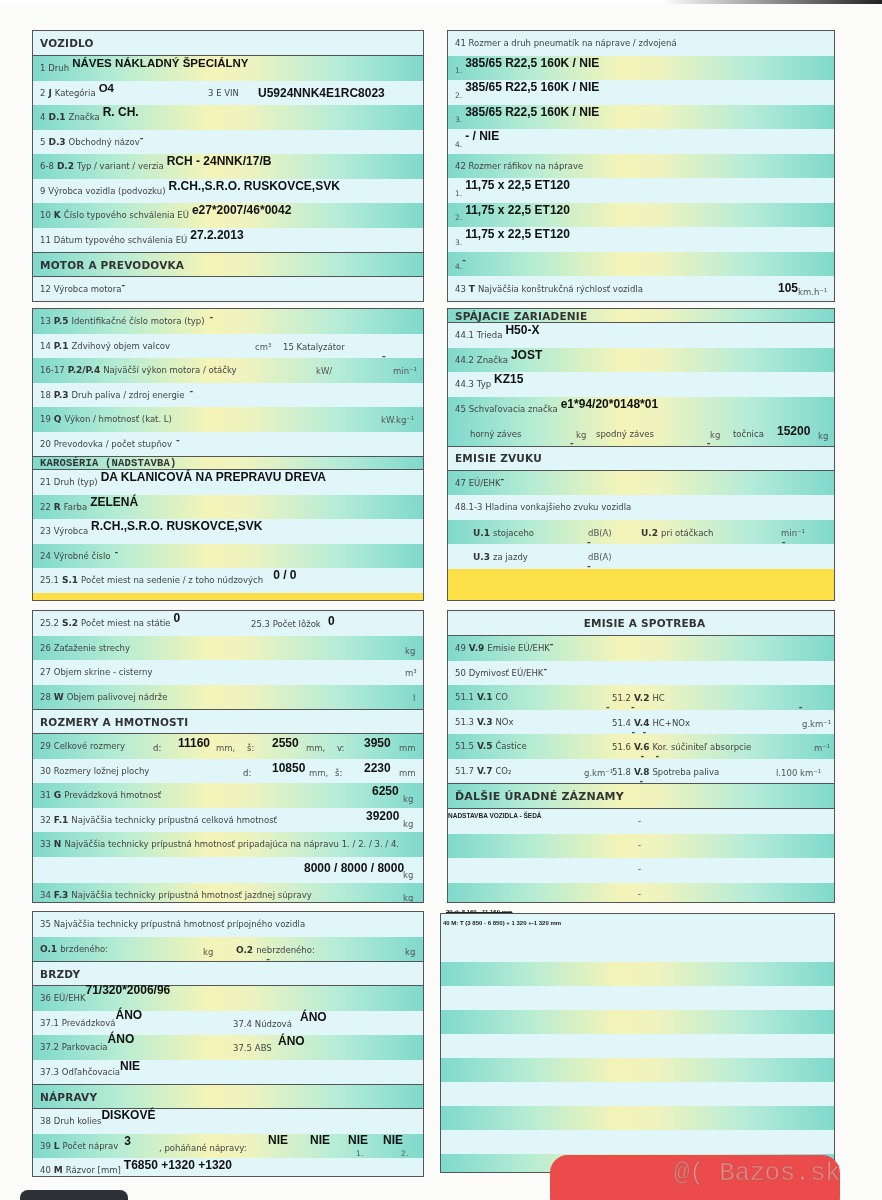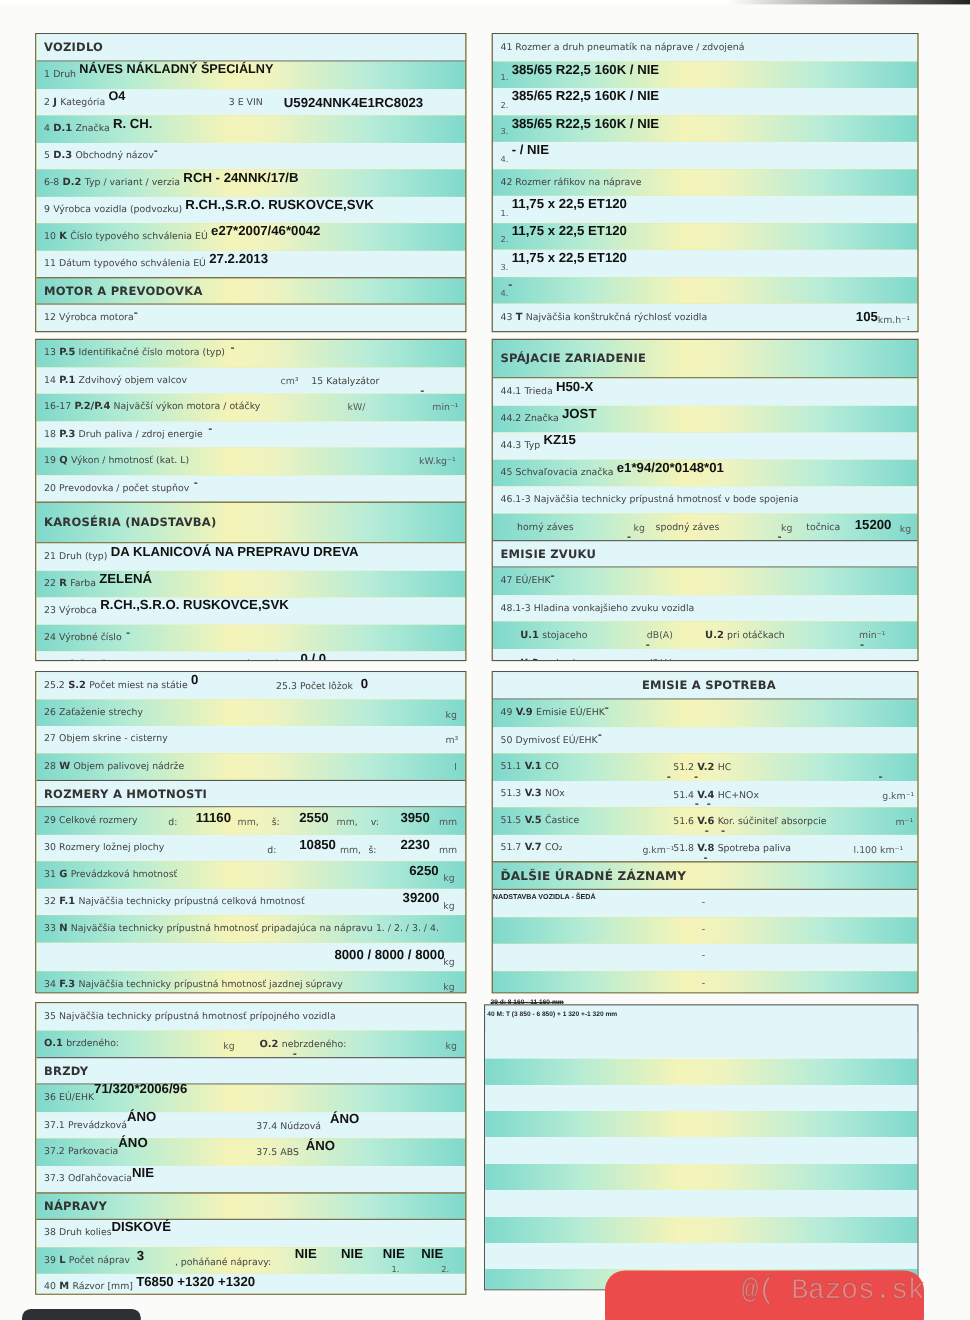--- a/index.html
+++ b/index.html
@@ -199,21 +199,21 @@
     <span class="lbl">19</span>
       <span class="code">Q</span>
       <span class="lbl">Výkon / hmotnosť (kat. L)</span>
 
     <span class="abs unit" style="left:348px;top:8px;">kW.kg⁻¹</span>
   </div>
   <div class="row light">
     <span class="lbl">20</span>&nbsp;<span class="lbl">Prevodovka / počet stupňov</span>
     <span class="dash" style="margin-left:4px">-</span>
   </div>
-  <div class="row stripe hdr top" style="height:38px;">
+  <div class="row stripe hdr top" style="height:14px;font-family:Liberation Mono, monospace;">
       <span>KAROSÉRIA (NADSTAVBA)</span>
     </div>
   <div class="row light">
     <span class="lbl">21</span>&nbsp;<span class="lbl">Druh (typ)</span>
     <span class="val sm">DA KLANICOVÁ NA PREPRAVU DREVA</span>
   </div>
   <div class="row stripe">
     <span class="lbl">22</span>
       <span class="code">R</span>
       <span class="lbl">Farba</span>
@@ -229,28 +229,27 @@
   </div>
   <div class="row light">
     <span class="lbl">25.1</span>
       <span class="code">S.1</span>
       <span class="lbl">Počet miest na sedenie / z toho núdzových</span>
     <span class="val sm" style="margin-left:10px">0 / 0</span>
   </div>
 </div>
 
 <div class="panel" style="left:447px;top:308px;width:388px;height:293px;">
-  <div class="row stripe hdr" style="height:35px;">
+  <div class="row stripe hdr" style="height:14px;">
       <span>SPÁJACIE ZARIADENIE</span>
     </div>
   <div class="row light"><span class="lbl">44.1</span>&nbsp;<span class="lbl">Trieda</span><span class="val sm">H50-X</span></div>
   <div class="row stripe"><span class="lbl">44.2</span>&nbsp;<span class="lbl">Značka</span><span class="val sm">JOST</span></div>
   <div class="row light"><span class="lbl">44.3</span>&nbsp;<span class="lbl">Typ</span><span class="val sm">KZ15</span></div>
   <div class="row stripe"><span class="lbl">45</span>&nbsp;<span class="lbl">Schvaľovacia značka</span><span class="val sm">e1*94/20*0148*01</span></div>
-  <div class="row light"><span class="lbl">46.1-3</span>&nbsp;<span class="lbl">Najväčšia technicky prípustná hmotnosť v bode spojenia</span></div>
   <div class="row stripe">
     <span class="abs lbl" style="left:22px;top:8px;">horný záves</span>
     <span class="abs dash" style="left:115px;top:10px;">-</span>
     <span class="abs unit" style="left:128px;top:9px;">kg</span>
     <span class="abs lbl" style="left:148px;top:8px;">spodný záves</span>
     <span class="abs dash" style="left:248px;top:10px;">-</span>
     <span class="abs unit" style="left:262px;top:9px;">kg</span>
     <span class="abs lbl" style="left:285px;top:8px;">točnica</span>
     <span class="abs val sm" style="left:326px;top:3px;">15200</span>
     <span class="abs unit" style="left:370px;top:10px;">kg</span>

